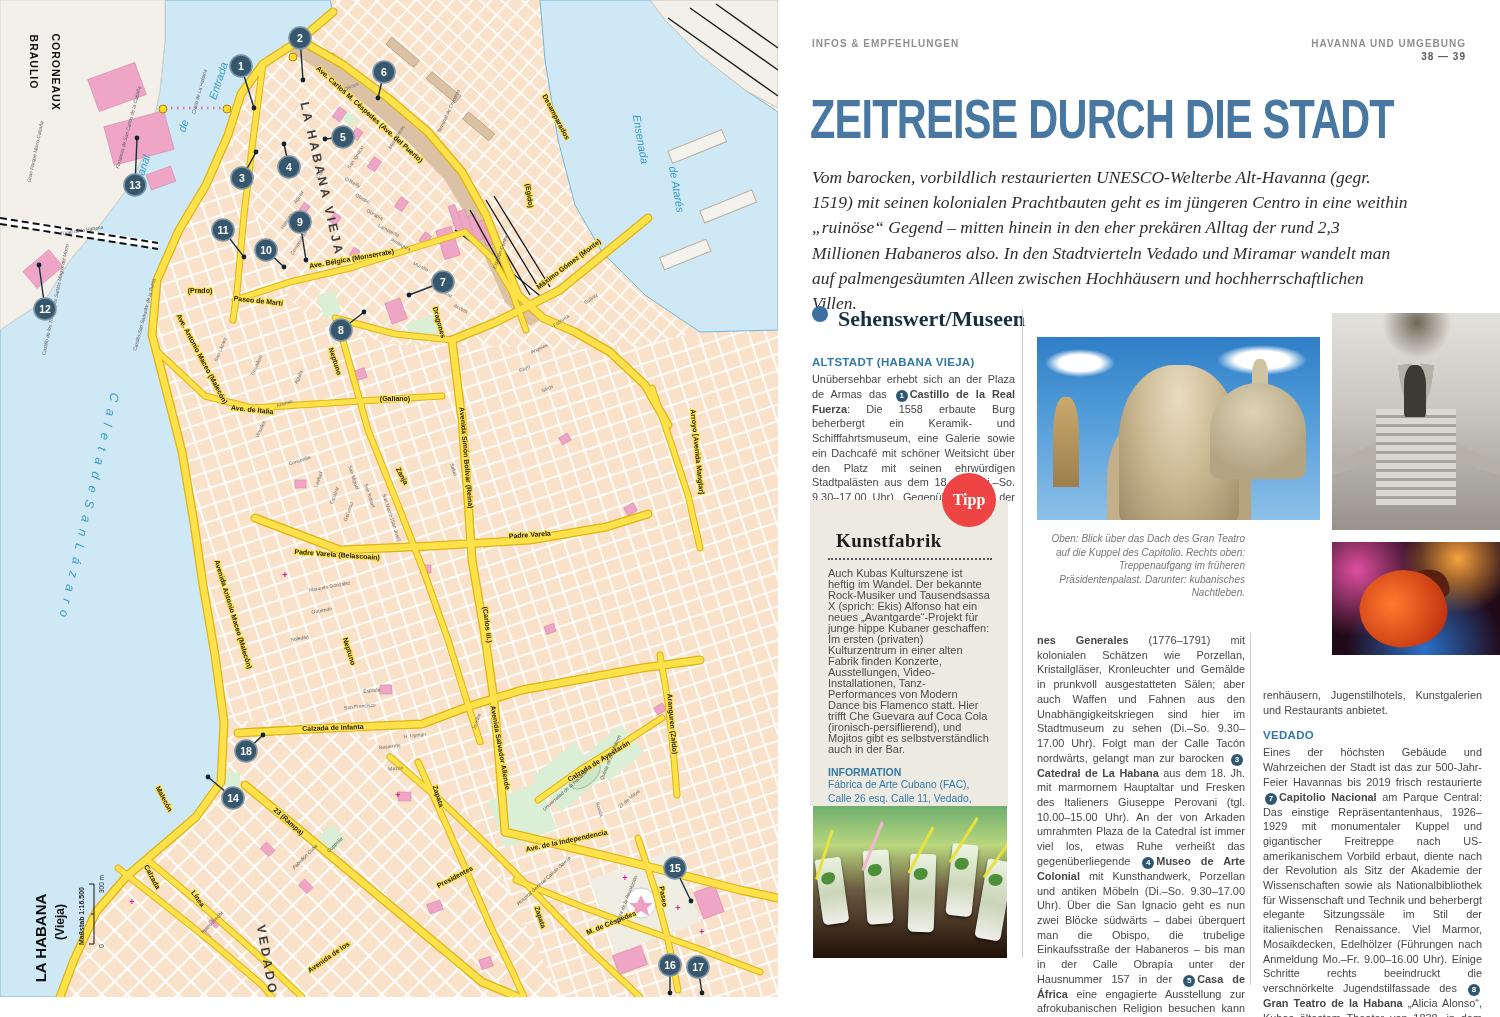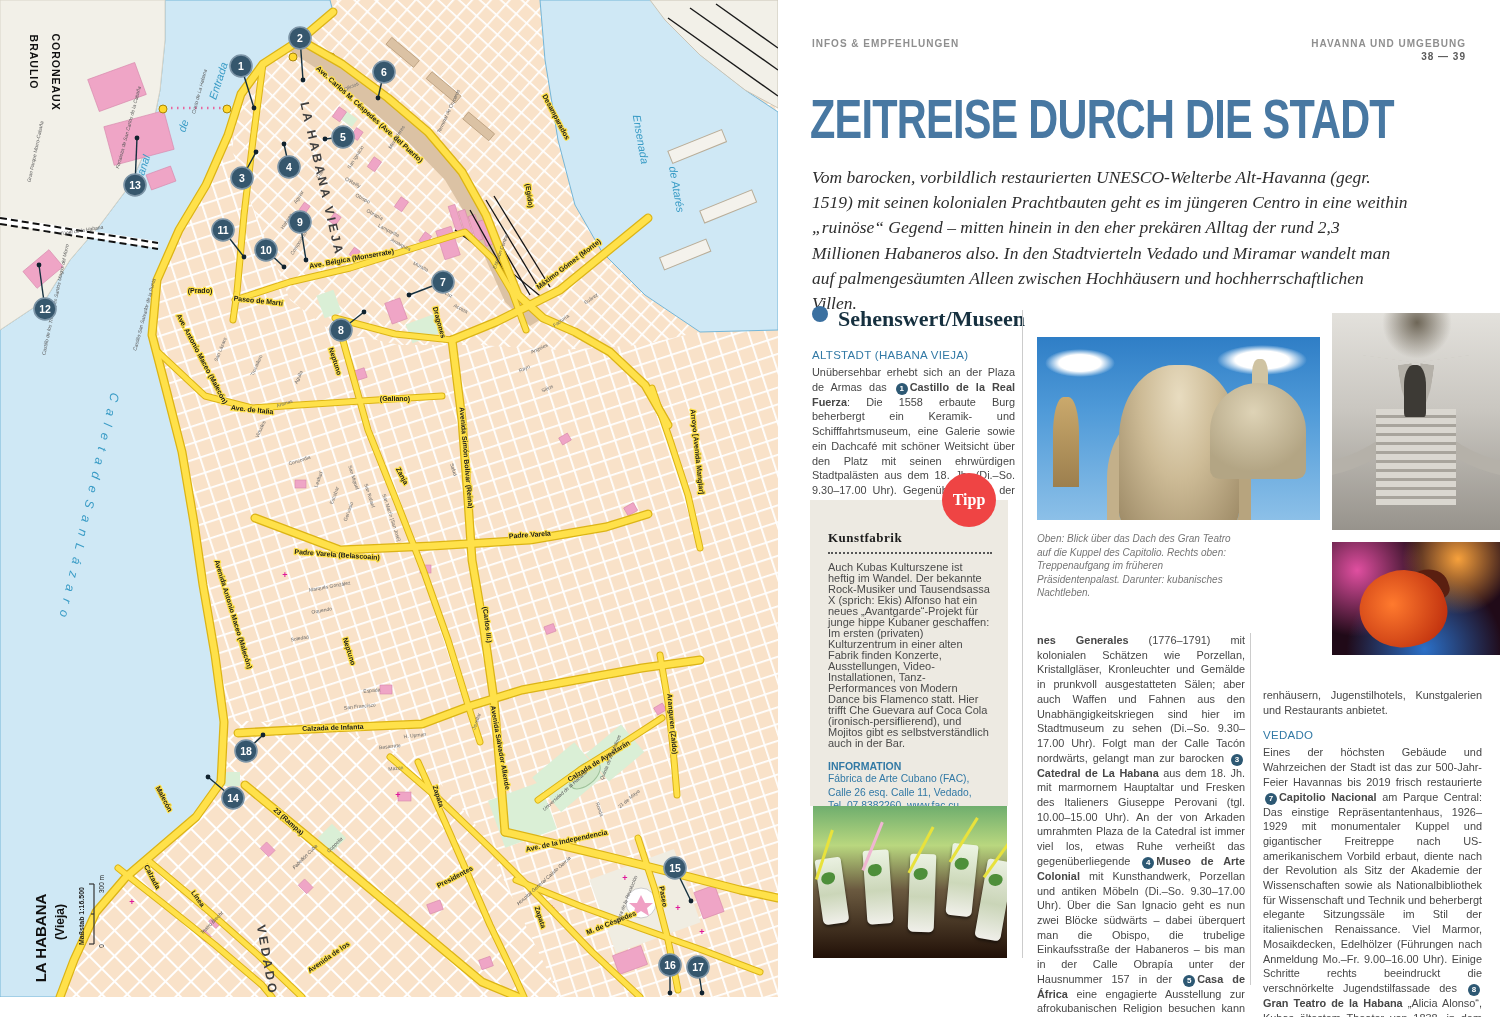--- a/index.html
+++ b/index.html
@@ -30,32 +30,32 @@
   .page-right{position:absolute;left:778px;top:0;width:722px;height:1017px;background:#fff;}
   .kicker{position:absolute;top:38px;font-size:10px;letter-spacing:1px;color:#8f8f8f;font-weight:bold;}
   .kicker.left{left:34px;}
   .kicker.right{right:34px;text-align:right;}
   .pagenums{position:absolute;top:51px;right:34px;font-size:10px;letter-spacing:1px;color:#5a5a5a;font-weight:bold;}
   .title{position:absolute;left:32px;top:86px;font-size:56px;font-weight:bold;color:#4878a2;white-space:nowrap;transform:scaleX(.74);transform-origin:left top;letter-spacing:-1px;}
   .intro{position:absolute;left:34px;top:165px;width:600px;font-family:"Liberation Serif",serif;font-style:italic;font-size:17.5px;line-height:1.44;color:#2e2e2e;}
   .sectionhead{position:absolute;left:34px;top:306px;display:flex;}
   .sectionhead .dot{width:16px;height:16px;border-radius:50%;background:#3b70a0;margin-right:10px;}
   .sectionhead .txt{font-family:"Liberation Serif",serif;font-weight:bold;font-size:22px;color:#16303f;}
-  .colhead{color:#3279a5;font-weight:normal;font-size:11.5px;letter-spacing:.3px;margin:0 0 4px 0;}
+  .colhead{color:#3279a5;font-weight:bold;font-size:11.5px;letter-spacing:.3px;margin:7px 0 4px 0;}
   .body{font-size:10.9px;line-height:14.7px;color:#474747;text-align:justify;}
   .badge{display:inline-block;width:12px;height:12px;border-radius:50%;background:#2d5873;color:#fff;font-size:8px;font-weight:bold;line-height:12px;text-align:center;margin:0 2px;vertical-align:0px;}
   .col1{position:absolute;left:34px;top:349px;width:203px;}
   .divider{position:absolute;width:1px;background:#ccc;}
   .div1{left:244px;top:310px;height:648px;}
   .div2{left:472px;top:633px;height:352px;}
   
   .tip{position:absolute;left:32px;top:500px;width:198px;height:306px;background:#edeae2;}
   .tip .circle{position:absolute;top:-27px;right:12px;width:54px;height:54px;border-radius:50%;background:#ef4444;color:#fff;font-family:"Liberation Serif",serif;font-weight:bold;font-size:16px;display:flex;align-items:center;justify-content:center;}
   .tip .inner{padding:30px 16px 0 18px;}
-  .tip h3{margin:0 0 6px 0;font-family:"Liberation Serif",serif;font-size:13px;color:#1c1c1c;letter-spacing:.5px;}
+  .tip h3{margin:0 0 6px 8px;font-family:"Liberation Serif",serif;font-size:19px;color:#1c1c1c;letter-spacing:.5px;}
   .tip .dots{border-top:2px dotted #555;margin:0 0 8px 0;}
   .tip .tbody{font-size:11px;line-height:11px;color:#4a4a4a;}
   .tip .ilabel{margin-top:11px;font-weight:bold;color:#3279a5;font-size:10.5px;}
   .tip .ilines{color:#3279a5;font-size:10.3px;line-height:13.6px;}
   
   .photo{position:absolute;overflow:hidden;}
   .ph-capitolio{left:259px;top:337px;width:283px;height:183px;background:linear-gradient(180deg,#2f7ec6 0%,#4f9ad8 40%,#8cc0e8 100%);}
   .ph-capitolio .cloud{position:absolute;background:radial-gradient(closest-side,#fff 60%,rgba(255,255,255,0));border-radius:50%;}
   .ph-capitolio .statue{position:absolute;left:82px;top:28px;width:120px;height:160px;background:radial-gradient(ellipse at 50% 20%,#e8dcc0 0%,#cdbb96 45%,#9d8a66 100%);border-radius:46% 46% 8% 8%;box-shadow:-18px 40px 0 -6px #c3b08a,18px 40px 0 -6px #b7a47e;}
   .ph-capitolio .dome{position:absolute;right:14px;top:46px;width:96px;height:96px;background:radial-gradient(circle at 45% 30%,#ded3b6,#b3a584 70%);border-radius:50% 50% 10% 10%;}
@@ -68,21 +68,21 @@
   .ph-stairs .fig{position:absolute;left:72px;top:52px;width:22px;height:52px;background:#3d3a35;border-radius:40% 40% 10% 10%;}
   .ph-stairs .chand{position:absolute;left:50px;top:-6px;width:70px;height:52px;background:radial-gradient(ellipse at 50% 30%,#6e6657 0%,rgba(110,102,87,0) 70%);}
   .ph-night{left:554px;top:542px;width:168px;height:113px;background:radial-gradient(circle at 75% 15%,#f7a13c 0%,rgba(247,161,60,0) 35%),radial-gradient(circle at 15% 25%,#e04fa0 0%,rgba(224,79,160,0) 40%),radial-gradient(circle at 55% 95%,#2b70c8 0%,rgba(43,112,200,0) 55%),#200a18;}
   .ph-night .dancer{position:absolute;left:28px;top:28px;width:86px;height:78px;background:radial-gradient(circle at 40% 40%,#ff7a2e,#c2330f 80%);border-radius:62% 70% 55% 72%;transform:rotate(-18deg);box-shadow:30px -14px 0 -22px #5a1f10;}
   .ph-mojito{left:35px;top:806px;width:194px;height:152px;background:linear-gradient(180deg,#6fae6e 0%,#b9d77f 26%,#6b5a40 55%,#211007 100%);}
   .glass{position:absolute;width:26px;background:linear-gradient(180deg,rgba(240,246,235,.92) 0%,rgba(214,228,198,.9) 55%,rgba(250,250,245,.95) 100%);border-radius:3px 3px 5px 5px;box-shadow:0 2px 3px rgba(0,0,0,.5);}
   .glass:before{content:"";position:absolute;left:4px;top:14px;width:14px;height:12px;background:#4e8f3a;border-radius:50% 40% 55% 45%;}
   .glass:after{content:"";position:absolute;left:9px;top:-30px;width:3px;height:52px;background:#e8e23c;transform:rotate(26deg);}
   .glass.s2:after{background:#f0b6d2;}
   
-  .caption{position:absolute;left:259px;top:532px;width:208px;font-style:italic;font-size:10px;line-height:13.6px;color:#767676;}
+  .caption{position:absolute;left:259px;top:532px;width:208px;font-style:italic;font-size:10px;line-height:13.6px;color:#767676;text-align:right;}
   .col2{position:absolute;left:259px;top:633px;width:208px;}
   .col3{position:absolute;left:485px;top:688px;width:219px;}
   .col3 .heading{margin-top:12px;}
 </style>
 </head>
 <body>
 
 <div class="spread">
 
   <div class="map-wrap">

